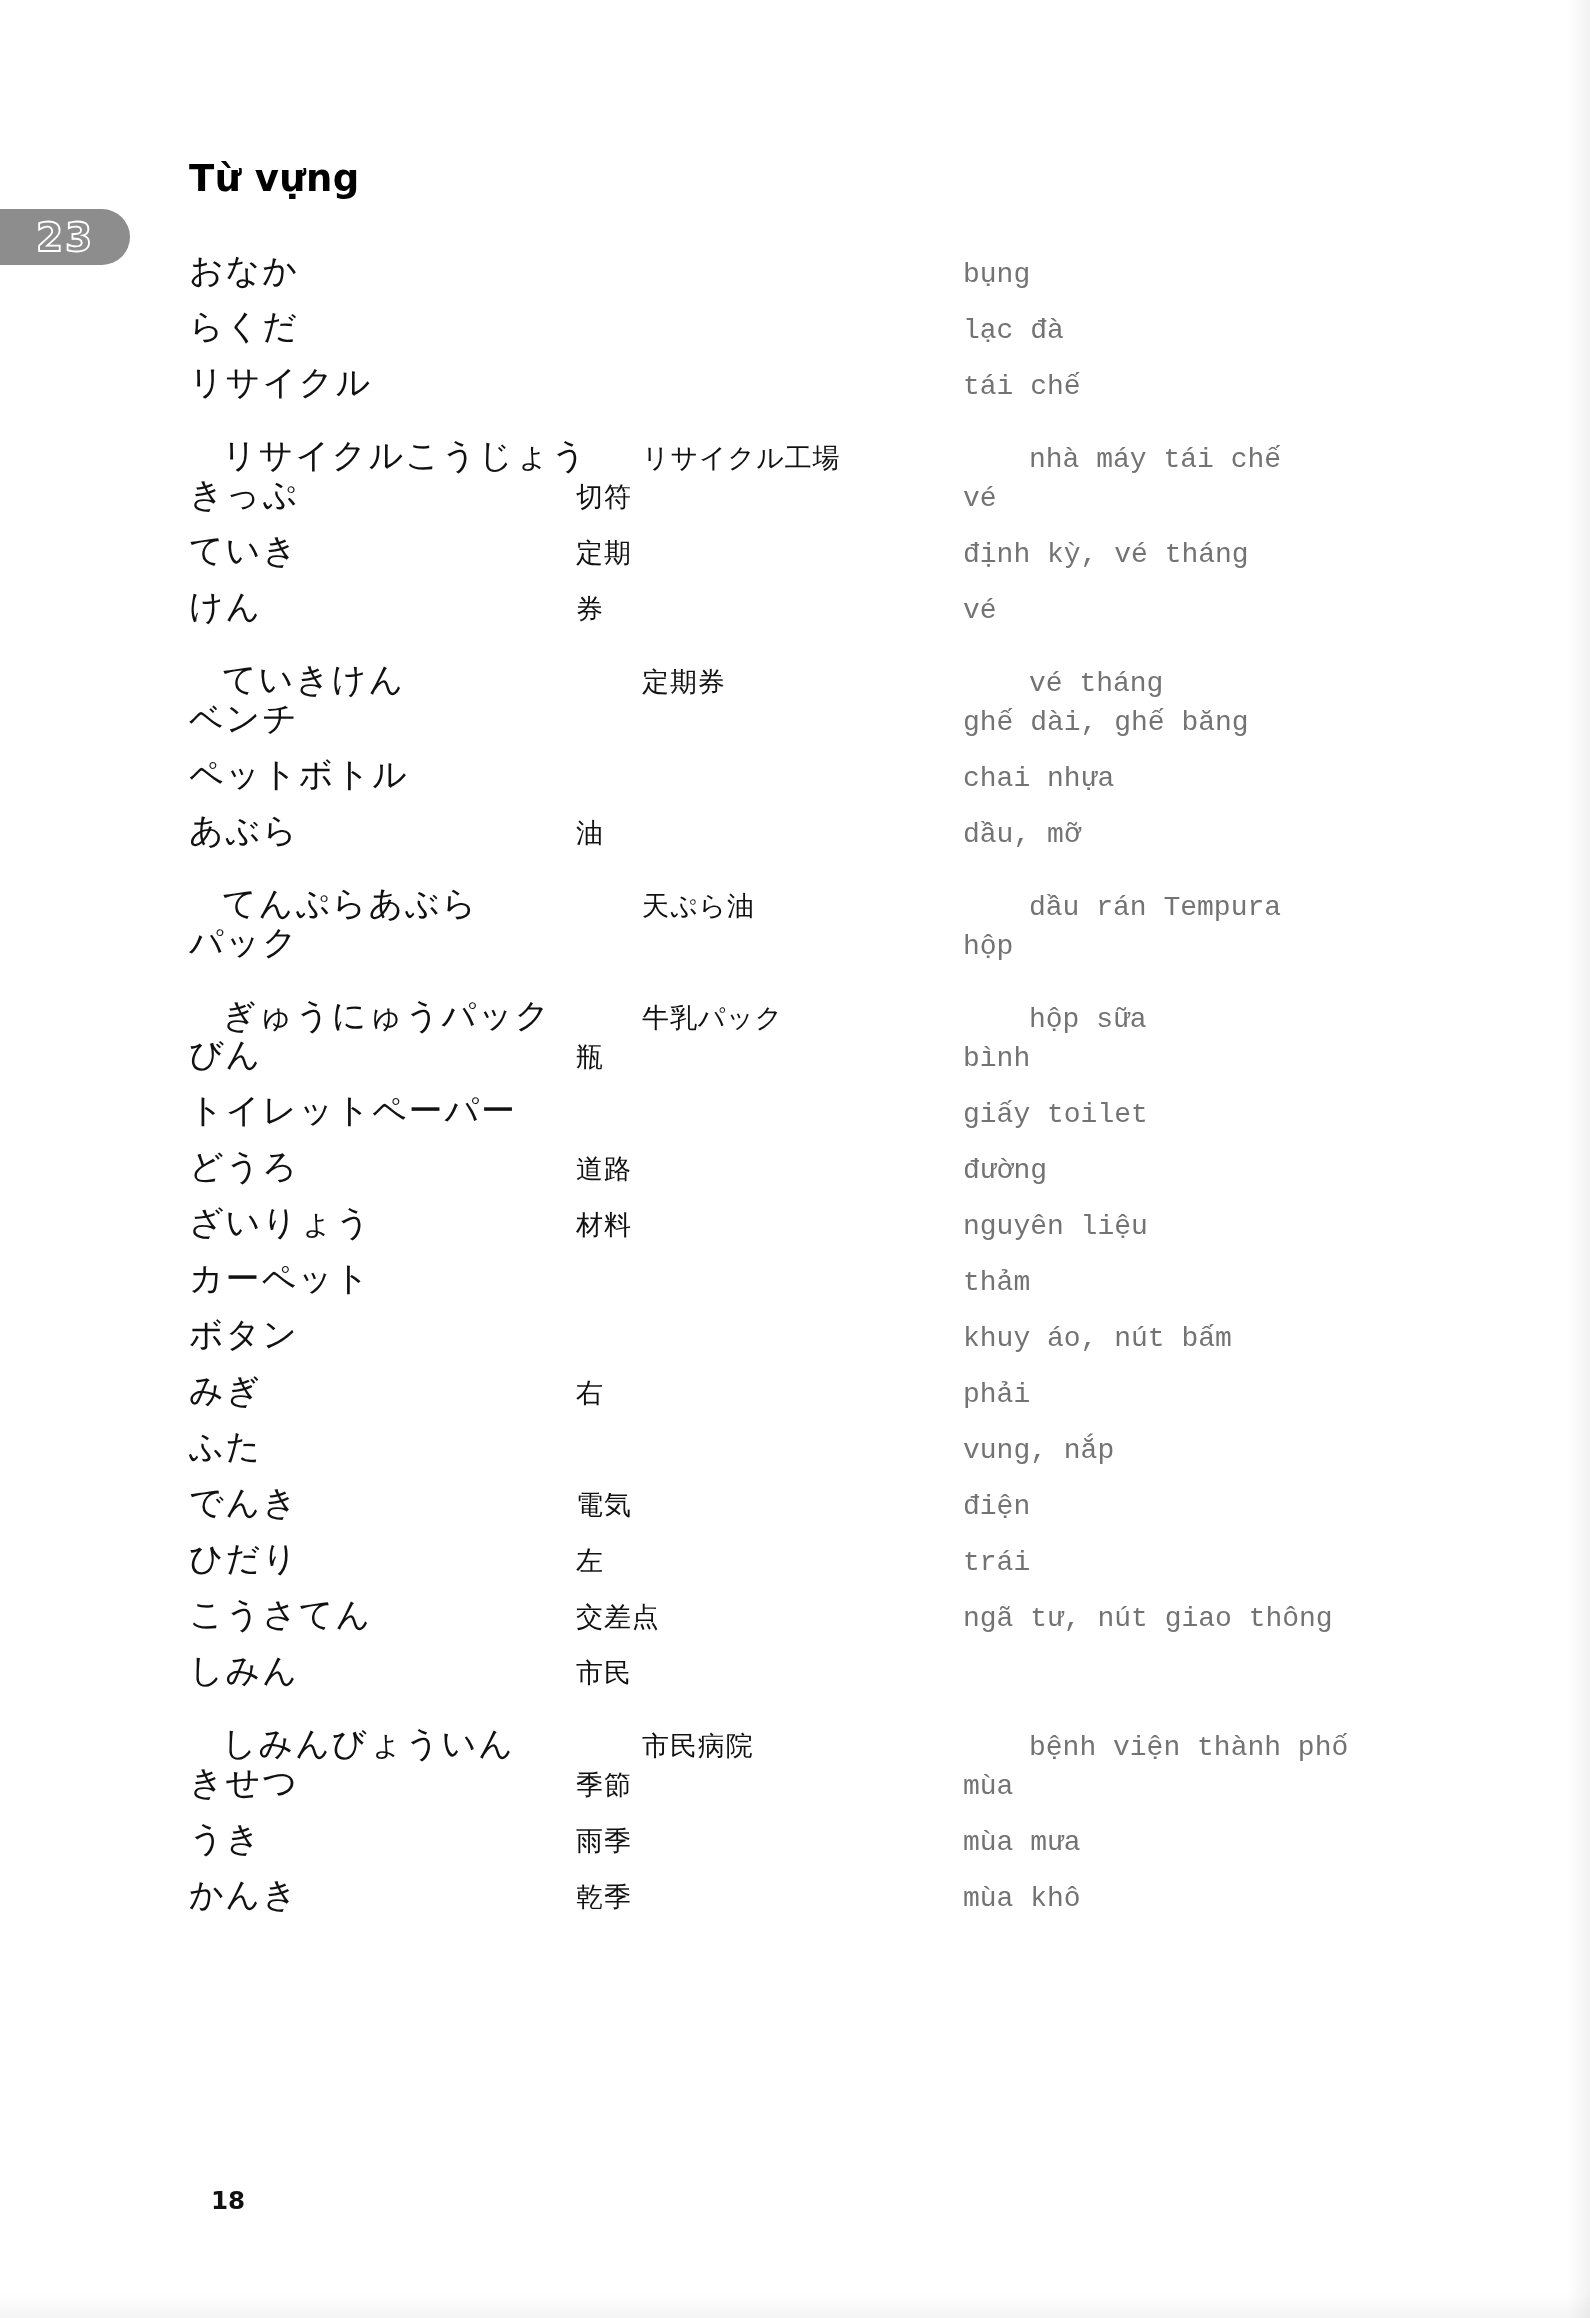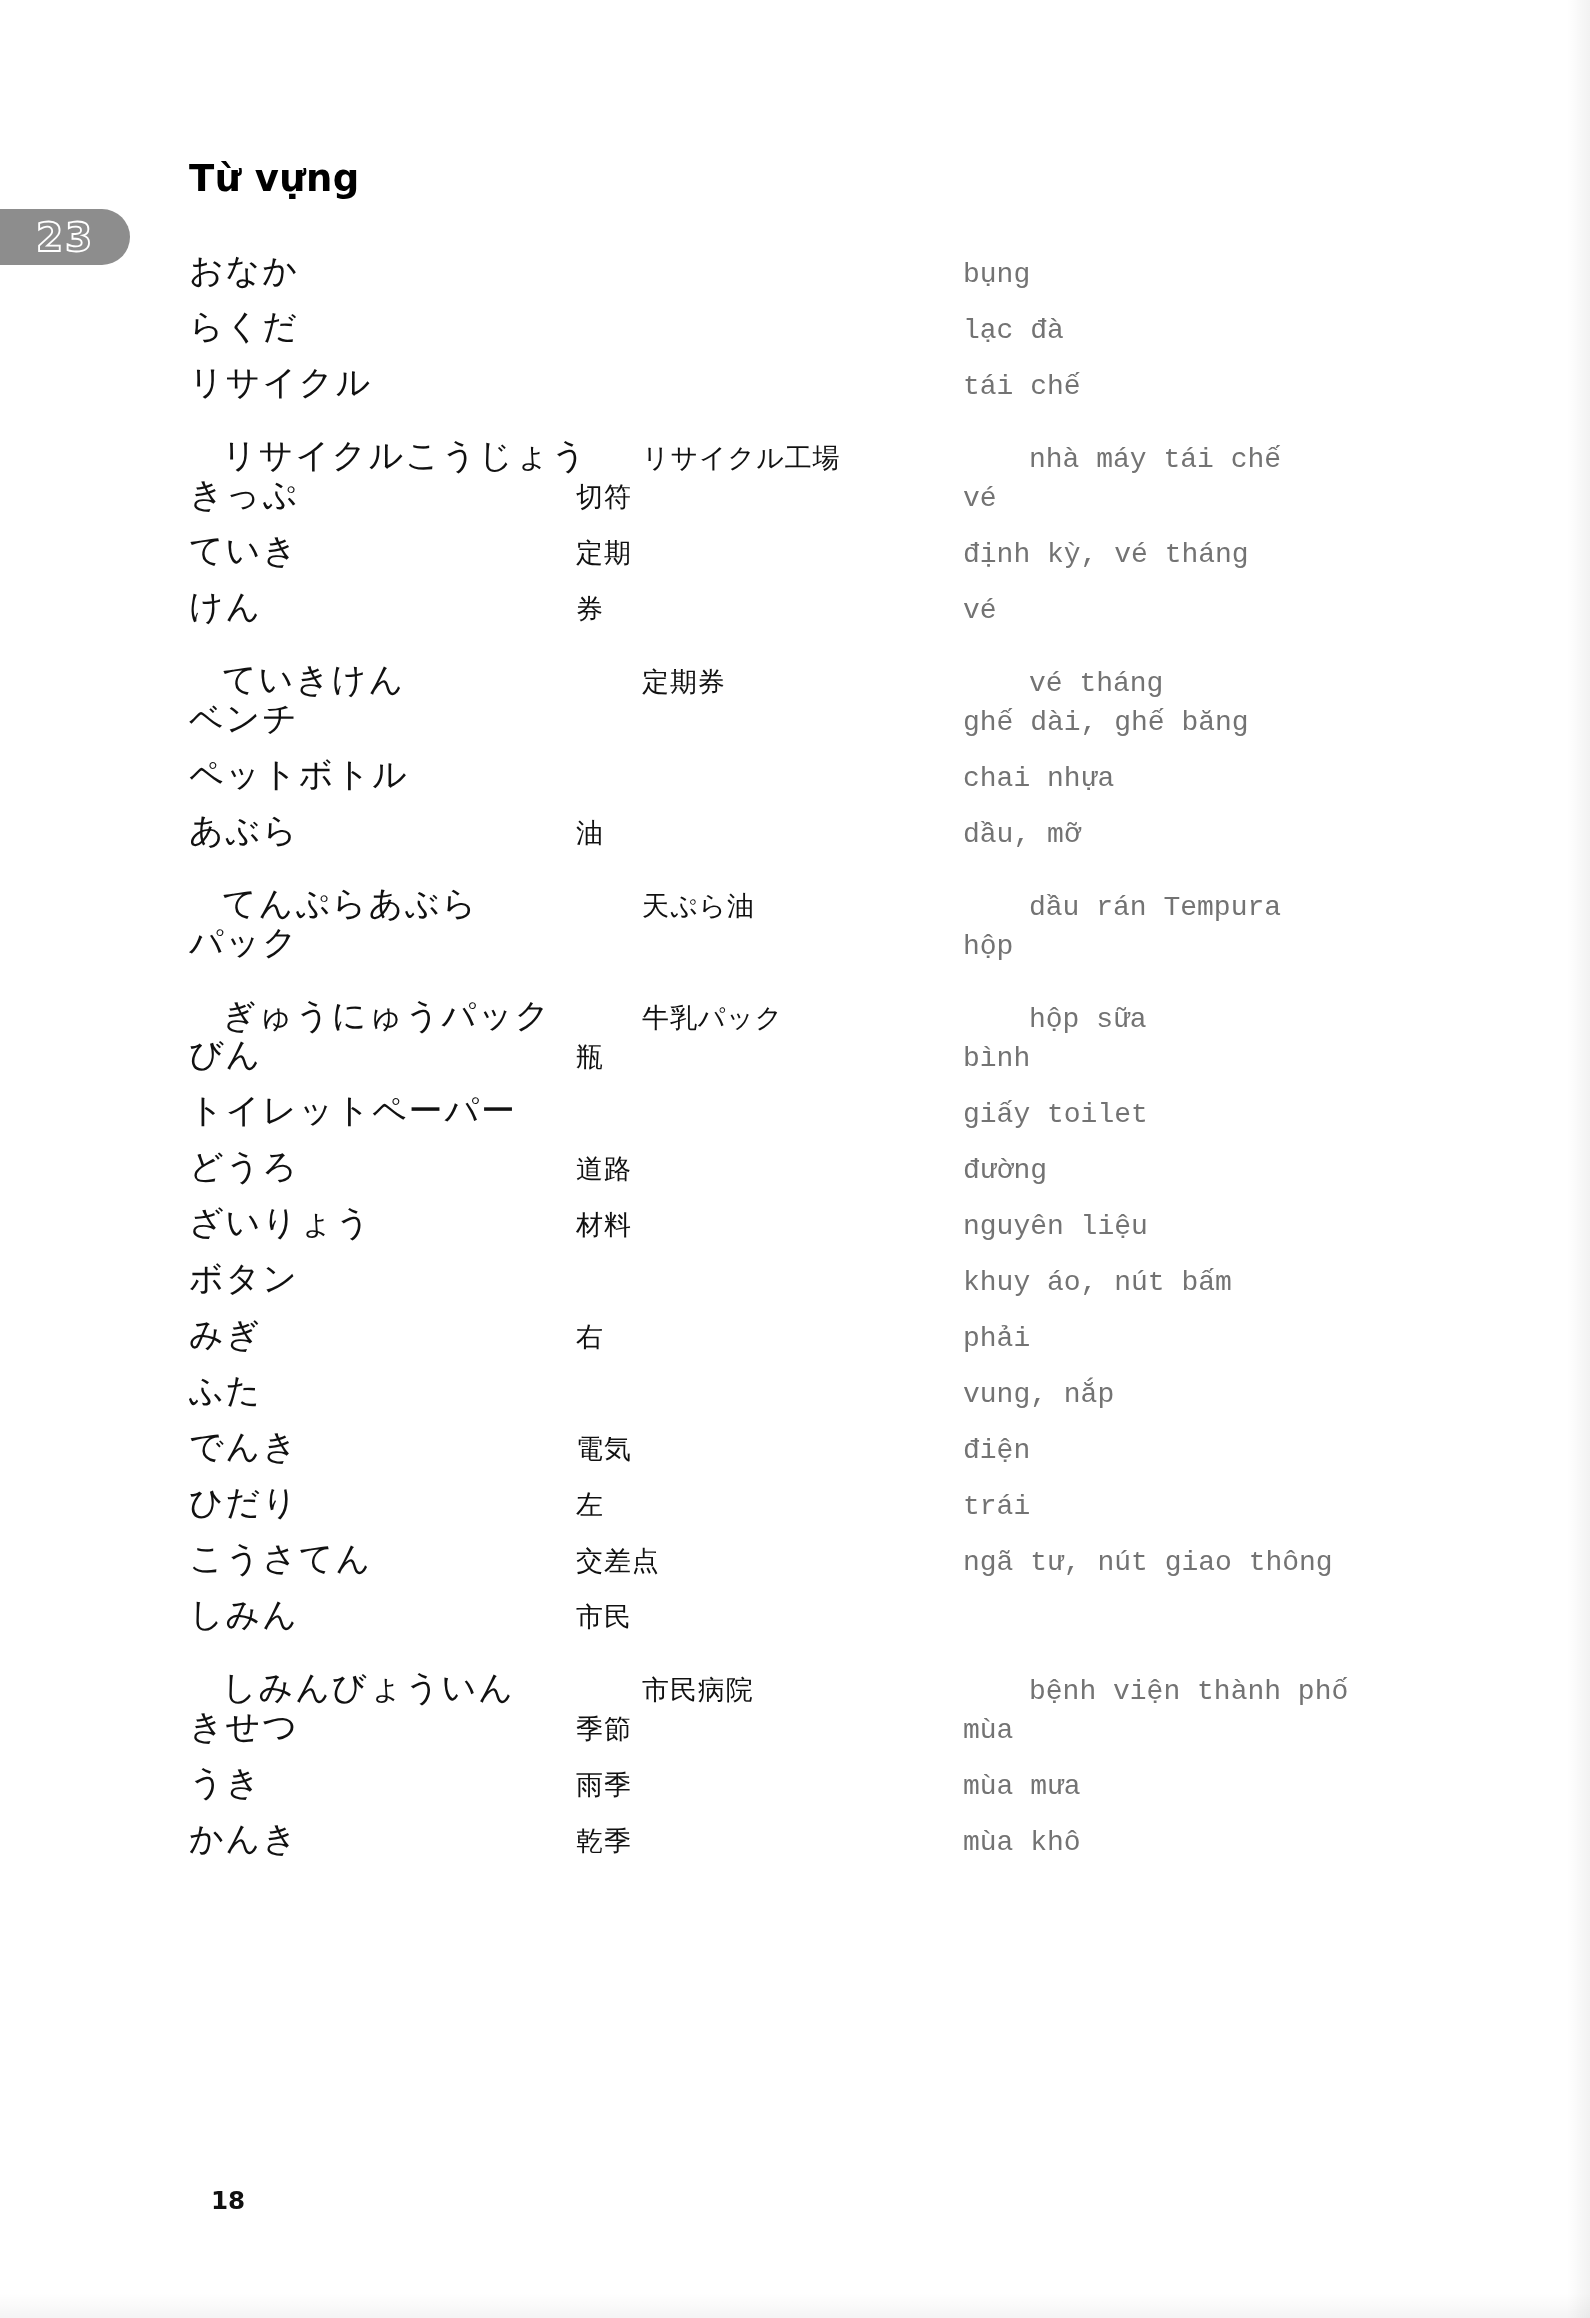--- a/index.html
+++ b/index.html
@@ -233,20 +233,25 @@
         <div class="col-kana">どうろ</div>
         <div class="col-kanji">道路</div>
         <div class="col-viet">đường</div>
       </div>
       <div class="row">
         <div class="col-kana">ざいりょう</div>
         <div class="col-kanji">材料</div>
         <div class="col-viet">nguyên liệu</div>
       </div>
       <div class="row">
+        <div class="col-kana">カーペット</div>
+        <div class="col-kanji"></div>
+        <div class="col-viet">thảm</div>
+      </div>
+      <div class="row">
         <div class="col-kana">ボタン</div>
         <div class="col-kanji"></div>
         <div class="col-viet">khuy áo, nút bấm</div>
       </div>
       <div class="row">
         <div class="col-kana">みぎ</div>
         <div class="col-kanji">右</div>
         <div class="col-viet">phải</div>
       </div>
       <div class="row">

